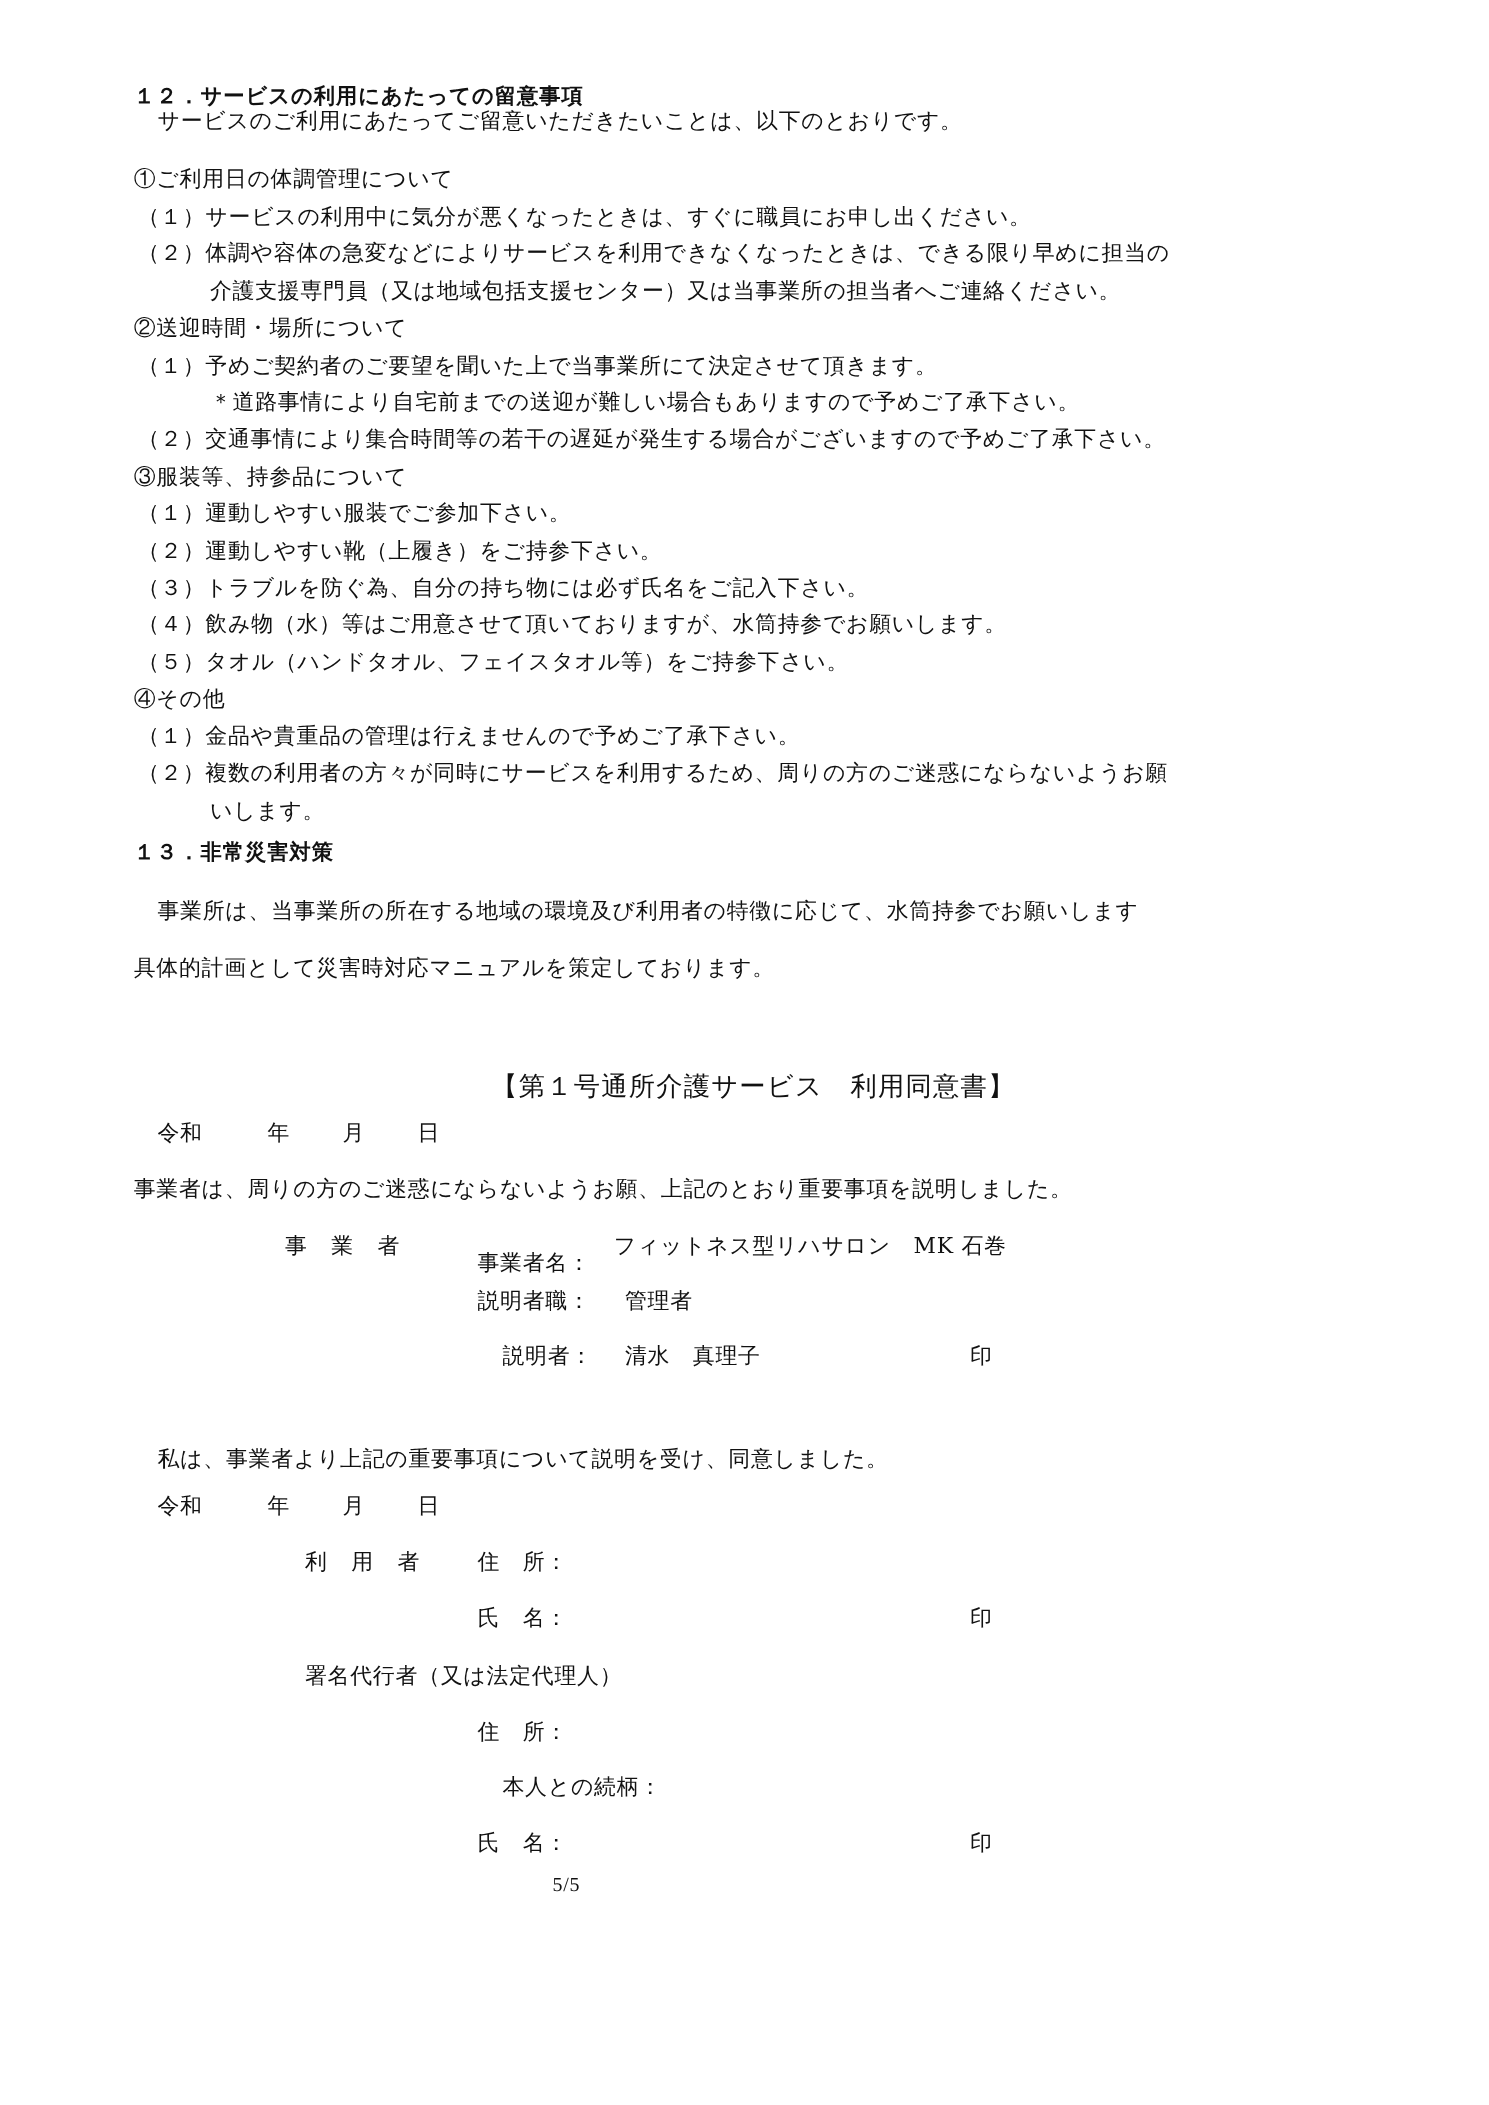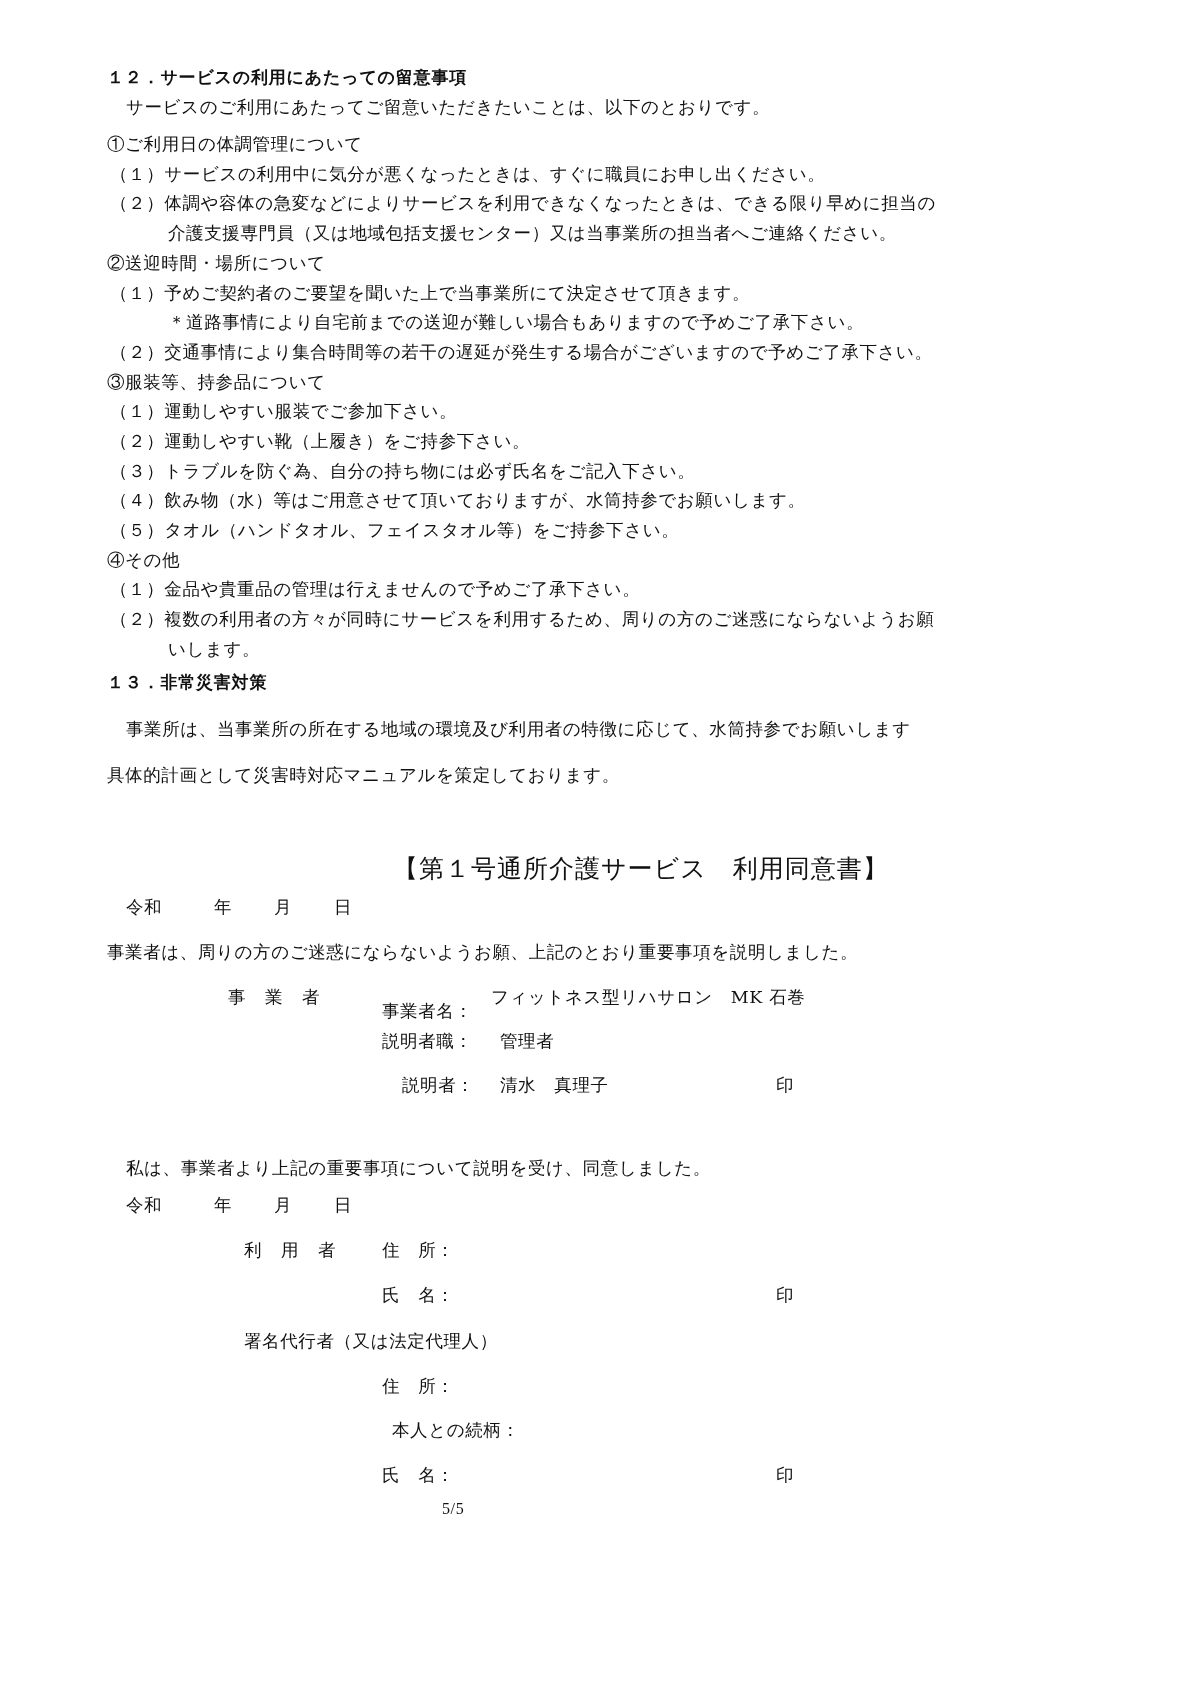--- a/index.html
+++ b/index.html
@@ -6,28 +6,28 @@
   body {
     width:1191px; height:1684px; position:relative; overflow:hidden;
     font-family: "DejaVu Serif", "Liberation Serif", serif;
     color:#111111;
   }
   .ln {
     position:absolute; white-space:nowrap; font-size:17.5px; line-height:22px;
     letter-spacing:0.6px;
   }
   .hd { font-family: "DejaVu Sans", "Liberation Sans", sans-serif; font-weight:bold; font-size:17px; letter-spacing:0.8px; }
-  .title { font-size:25px; letter-spacing:1px; }
+  .title { font-size:21px; letter-spacing:1px; }
   .pg { font-family:"Liberation Serif", serif; font-size:16px; }
 </style>
 </head>
 <body>
 
 <div class="ln hd" style="left:107px;top:66px;">１２．サービスの利用にあたっての留意事項</div>
-<div class="ln" style="left:126px;top:96px;">サービスのご利用にあたってご留意いただきたいことは、以下のとおりです。</div>
+<div class="ln" style="left:126px;top:86px;">サービスのご利用にあたってご留意いただきたいことは、以下のとおりです。</div>
 
 <div class="ln" style="left:107px;top:133px;">①ご利用日の体調管理について</div>
 <div class="ln" style="left:110px;top:163px;">（１）サービスの利用中に気分が悪くなったときは、すぐに職員にお申し出ください。</div>
 <div class="ln" style="left:110px;top:192px;">（２）体調や容体の急変などによりサービスを利用できなくなったときは、できる限り早めに担当の</div>
 <div class="ln" style="left:168px;top:222px;">介護支援専門員（又は地域包括支援センター）又は当事業所の担当者へご連絡ください。</div>
 
 <div class="ln" style="left:107px;top:252px;">②送迎時間・場所について</div>
 <div class="ln" style="left:110px;top:282px;">（１）予めご契約者のご要望を聞いた上で当事業所にて決定させて頂きます。</div>
 <div class="ln" style="left:168px;top:311px;">＊道路事情により自宅前までの送迎が難しい場合もありますので予めご了承下さい。</div>
 <div class="ln" style="left:110px;top:341px;">（２）交通事情により集合時間等の若干の遅延が発生する場合がございますので予めご了承下さい。</div>
@@ -81,17 +81,17 @@
 
 <div class="ln" style="left:244px;top:1239px;letter-spacing:1px;">利　用　者</div>
 <div class="ln" style="left:382px;top:1239px;">住　所：</div>
 
 <div class="ln" style="left:382px;top:1284px;">氏　名：</div>
 <div class="ln" style="left:776px;top:1284px;">印</div>
 
 <div class="ln" style="left:244px;top:1330px;">署名代行者（又は法定代理人）</div>
 
 <div class="ln" style="left:382px;top:1375px;">住　所：</div>
-<div class="ln" style="left:392px;top:1419px;">本人との続柄：</div>
+<div class="ln" style="left:402px;top:1419px;">本人との続柄：</div>
 <div class="ln" style="left:382px;top:1464px;">氏　名：</div>
 <div class="ln" style="left:776px;top:1464px;">印</div>
 
 <div class="ln pg" style="left:442px;top:1498px;">5/5</div>
 
 </body></html>

